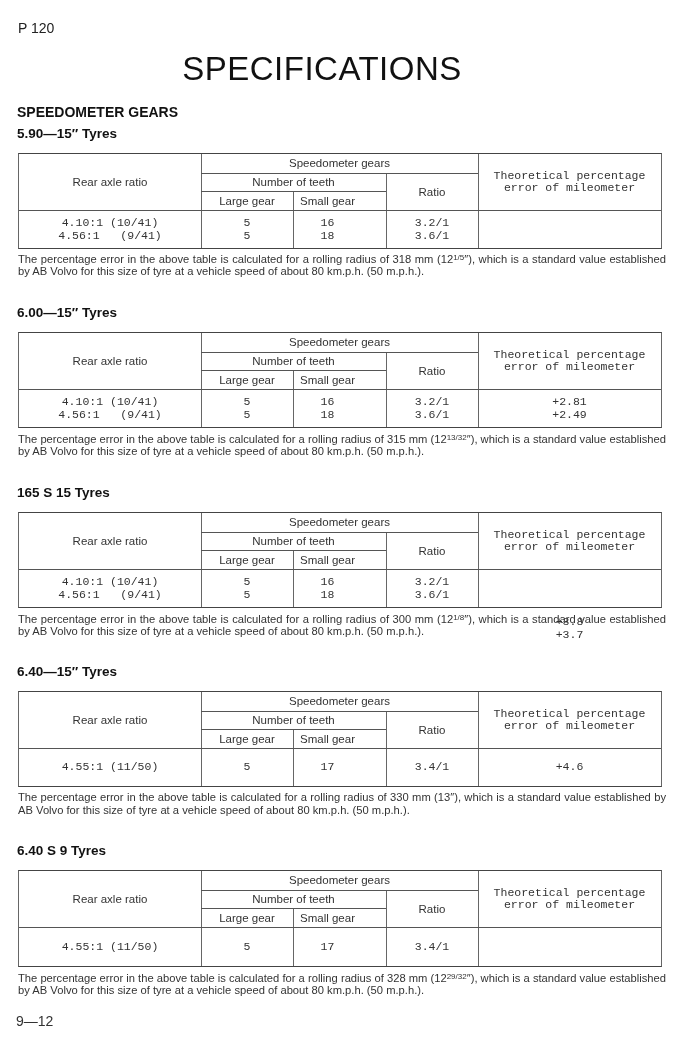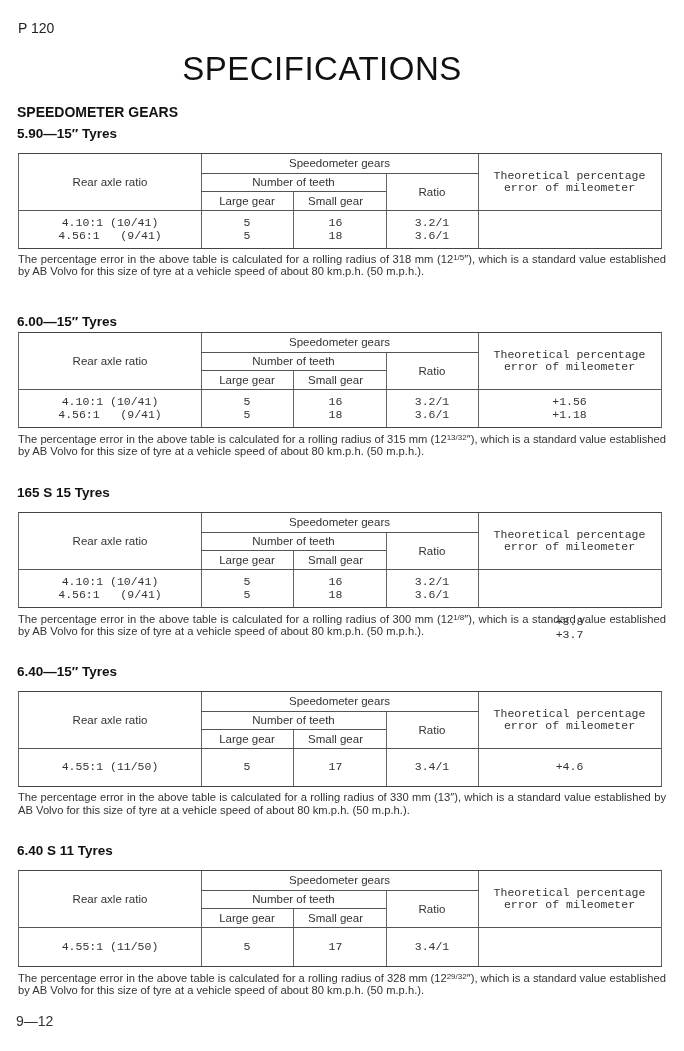--- a/index.html
+++ b/index.html
@@ -24,21 +24,21 @@
   .spec-table .body { position: relative; }
   .cell { position: absolute; display: flex; align-items: center; justify-content: center; text-align: center; line-height: 1.05; }
   .vline { position: absolute; top: 0; bottom: 0; width: 0; border-left: 1px solid #666; }
   .hline { position: absolute; height: 0; border-top: 1px solid #555; }
 
   
   .c-rear { left: 0; width: 182px; }
   .c-sg { left: 182px; width: 277px; }
   .c-num { left: 182px; width: 185px; }
   .c-large { left: 182px; width: 92px; }
-  .c-small { left: 270px; width: 93px; }
+  .c-small { left: 262px; width: 93px; }
   .c-ratio { left: 367px; width: 92px; }
   .c-err { left: 459px; width: 183px; }
 
   .rows { display: flex; flex-direction: column; justify-content: center; align-items: center; font-family: Liberation Mono, monospace; }
   .note { position: absolute; left: 18px; width: 648px; font-size: 11.2px; line-height: 12px; color: #333;
     text-align: justify; text-align-last: left; }
   .frac { font-size: 8px; vertical-align: 3px; }
 </style>
 </head>
 <body>
@@ -73,21 +73,21 @@
         <div class="vline" style="left:274px;"></div>
         <div class="vline" style="left:367px;"></div>
         <div class="vline" style="left:459px;"></div>
         <div class="cell rows c-rear" style="top:0;height:37px;white-space:pre;"><span>4.10:1 (10/41)</span><span>4.56:1   (9/41)</span></div>
         <div class="cell rows c-large" style="top:0;height:37px;white-space:pre;"><span>5</span><span>5</span></div>
         <div class="cell rows c-small" style="top:0;height:37px;white-space:pre;"><span>16</span><span>18</span></div>
         <div class="cell rows c-ratio" style="top:0;height:37px;white-space:pre;"><span>3.2/1</span><span>3.6/1</span></div>
       </div>
     </div>
     <div class="note" style="top: 252px;"><span>The percentage error in the above table is calculated for a rolling radius of 318 mm (12</span><span class="frac">1/5</span><span>″), which is a standard value established by AB Volvo for this size of tyre at a vehicle speed of about 80 km.p.h. (50 m.p.h.).</span></div>
-    <div class="sub-title" style="top: 314px;">6.00—15″ Tyres</div>
+    <div class="sub-title" style="top: 305px;">6.00—15″ Tyres</div>
     <div class="spec-table" style="top: 332px;">
     <div class="hdr">
       <div class="cell c-rear" style="top:0;height:56px;">Rear axle ratio</div>
       <div class="vline" style="left:182px;"></div>
       <div class="cell c-sg" style="top:0;height:19px;">Speedometer gears</div>
       <div class="hline" style="left:182px;width:277px;top:19px;"></div>
       <div class="cell c-num" style="top:20px;height:17px;">Number of teeth</div>
       <div class="hline" style="left:182px;width:185px;top:37px;"></div>
       <div class="cell c-large" style="top:38px;height:18px;">Large gear</div>
       <div class="vline" style="left:274px;top:38px;"></div>
@@ -102,21 +102,21 @@
     </div>
       <div class="body" style="height:37px;">
         <div class="vline" style="left:182px;"></div>
         <div class="vline" style="left:274px;"></div>
         <div class="vline" style="left:367px;"></div>
         <div class="vline" style="left:459px;"></div>
         <div class="cell rows c-rear" style="top:0;height:37px;white-space:pre;"><span>4.10:1 (10/41)</span><span>4.56:1   (9/41)</span></div>
         <div class="cell rows c-large" style="top:0;height:37px;white-space:pre;"><span>5</span><span>5</span></div>
         <div class="cell rows c-small" style="top:0;height:37px;white-space:pre;"><span>16</span><span>18</span></div>
         <div class="cell rows c-ratio" style="top:0;height:37px;white-space:pre;"><span>3.2/1</span><span>3.6/1</span></div>
-        <div class="cell rows c-err" style="top:0;height:37px;white-space:pre;"><span>+1.56</span><span>+1.18</span></div>
+        <div class="cell rows c-err" style="top:0;height:37px;white-space:pre;"><span>+2.81</span><span>+2.49</span></div>
       </div>
     </div>
     <div class="note" style="top: 432px;"><span>The percentage error in the above table is calculated for a rolling radius of 315 mm (12</span><span class="frac">13/32</span><span>″), which is a standard value established by AB Volvo for this size of tyre at a vehicle speed of about 80 km.p.h. (50 m.p.h.).</span></div>
     <div class="sub-title" style="top: 485px;">165 S 15 Tyres</div>
     <div class="spec-table" style="top: 512px;">
     <div class="hdr">
       <div class="cell c-rear" style="top:0;height:56px;">Rear axle ratio</div>
       <div class="vline" style="left:182px;"></div>
       <div class="cell c-sg" style="top:0;height:19px;">Speedometer gears</div>
       <div class="hline" style="left:182px;width:277px;top:19px;"></div>
@@ -172,21 +172,21 @@
         <div class="vline" style="left:367px;"></div>
         <div class="vline" style="left:459px;"></div>
         <div class="cell rows c-rear" style="top:0;height:37px;white-space:pre;"><span>4.55:1 (11/50)</span></div>
         <div class="cell rows c-large" style="top:0;height:37px;white-space:pre;"><span>5</span></div>
         <div class="cell rows c-small" style="top:0;height:37px;white-space:pre;"><span>17</span></div>
         <div class="cell rows c-ratio" style="top:0;height:37px;white-space:pre;"><span>3.4/1</span></div>
         <div class="cell rows c-err" style="top:0;height:37px;white-space:pre;"><span>+4.6</span></div>
       </div>
     </div>
     <div class="note" style="top: 791px;"><span>The percentage error in the above table is calculated for a rolling radius of 330 mm (13″), which is a standard value established by AB Volvo for this size of tyre at a vehicle speed of about 80 km.p.h. (50 m.p.h.).</span><span class="frac"></span><span></span></div>
-    <div class="sub-title" style="top: 843px;">6.40 S 11 Tyres</div>
+    <div class="sub-title" style="top: 843px;">6.40 S 9 Tyres</div>
     <div class="spec-table" style="top: 870px;">
     <div class="hdr">
       <div class="cell c-rear" style="top:0;height:56px;">Rear axle ratio</div>
       <div class="vline" style="left:182px;"></div>
       <div class="cell c-sg" style="top:0;height:19px;">Speedometer gears</div>
       <div class="hline" style="left:182px;width:277px;top:19px;"></div>
       <div class="cell c-num" style="top:20px;height:17px;">Number of teeth</div>
       <div class="hline" style="left:182px;width:185px;top:37px;"></div>
       <div class="cell c-large" style="top:38px;height:18px;">Large gear</div>
       <div class="vline" style="left:274px;top:38px;"></div>

